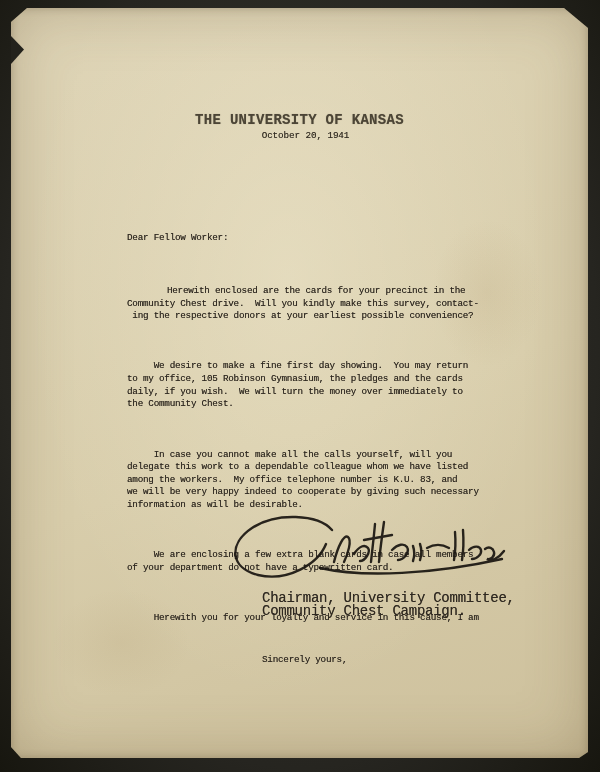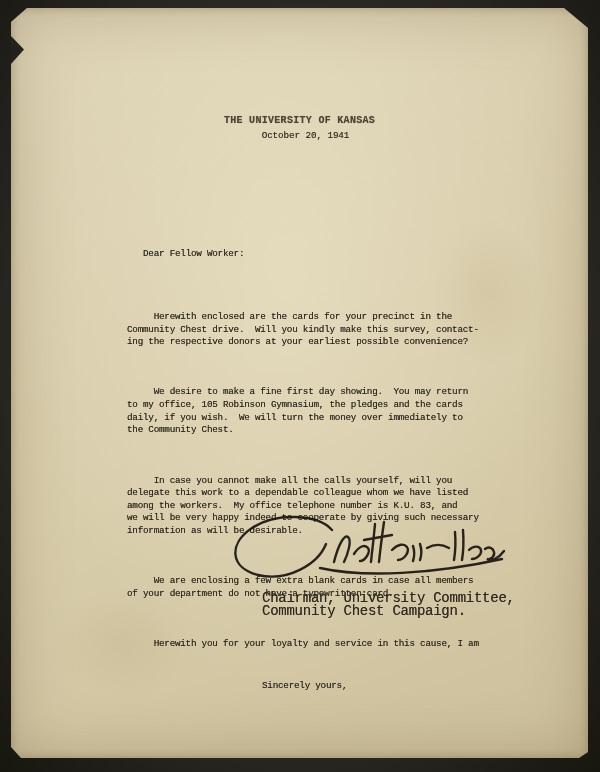--- a/index.html
+++ b/index.html
@@ -31,41 +31,41 @@
   .stain-a {
     position: absolute; right: 46px; top: 210px; width: 110px; height: 150px;
     background: radial-gradient(ellipse, rgba(150,118,66,0.10), rgba(150,118,66,0) 70%);
   }
   .stain-b {
     position: absolute; left: 40px; bottom: 60px; width: 140px; height: 110px;
     background: radial-gradient(ellipse, rgba(140,110,60,0.08), rgba(140,110,60,0) 70%);
   }
   .letterhead {
     position: absolute; left: 0; right: 0; top: 84px;
-    text-align: center; font-size: 10px; line-height: 11.5px;
+    text-align: center; font-size: 14px; line-height: 11.5px;
     font-weight: bold; letter-spacing: 0.3px;
     color: #4c4536;
     text-shadow: 0 0 0.8px rgba(76,69,54,0.55);
     white-space: pre;
   }
   .date-line {
     position: absolute; left: 12px; right: 0; top: 122px;
     text-align: center; font-size: 9.3px; letter-spacing: -0.1px;
     color: #332d23;
     text-shadow: 0 0 0.5px rgba(51,45,35,0.6);
   }
   .letter-body {
     position: absolute; left: 116px; top: 199px;
     font-size: 9.3px; line-height: 12.6px; letter-spacing: -0.25px;
     color: #2e2820; white-space: pre;
     text-shadow: 0 0 0.55px rgba(46,40,32,0.65);
   }
   .letter-body p { margin: 12.5px 0 0 0; }
-  .letter-body p.para-first { margin-top: 9px; }
-  .salutation { margin: 16px; }
+  .letter-body p.para-first { margin-top: 15px; text-align: center; }
+  .salutation { margin: 0; }
   .closing { margin: 4px 0 0 135px; }
   .signature-svg { position: absolute; left: 203px; top: 496px; width: 292px; height: 96px; }
   .sig-block {
     position: absolute; left: 251px; top: 584px;
     font-size: 14px; line-height: 13px; letter-spacing: -0.25px;
     color: #2e2820; white-space: pre;
     text-shadow: 0 0 0.55px rgba(46,40,32,0.65);
   }
 </style>
 </head>

